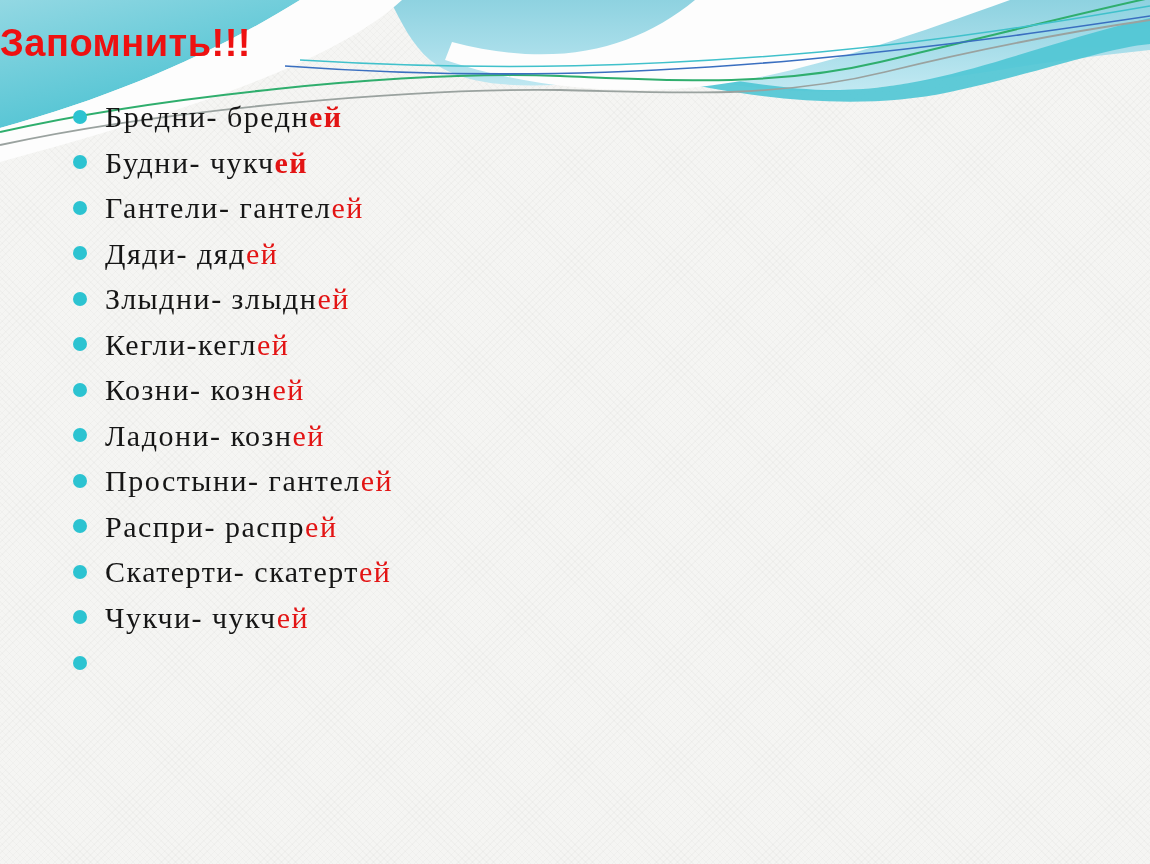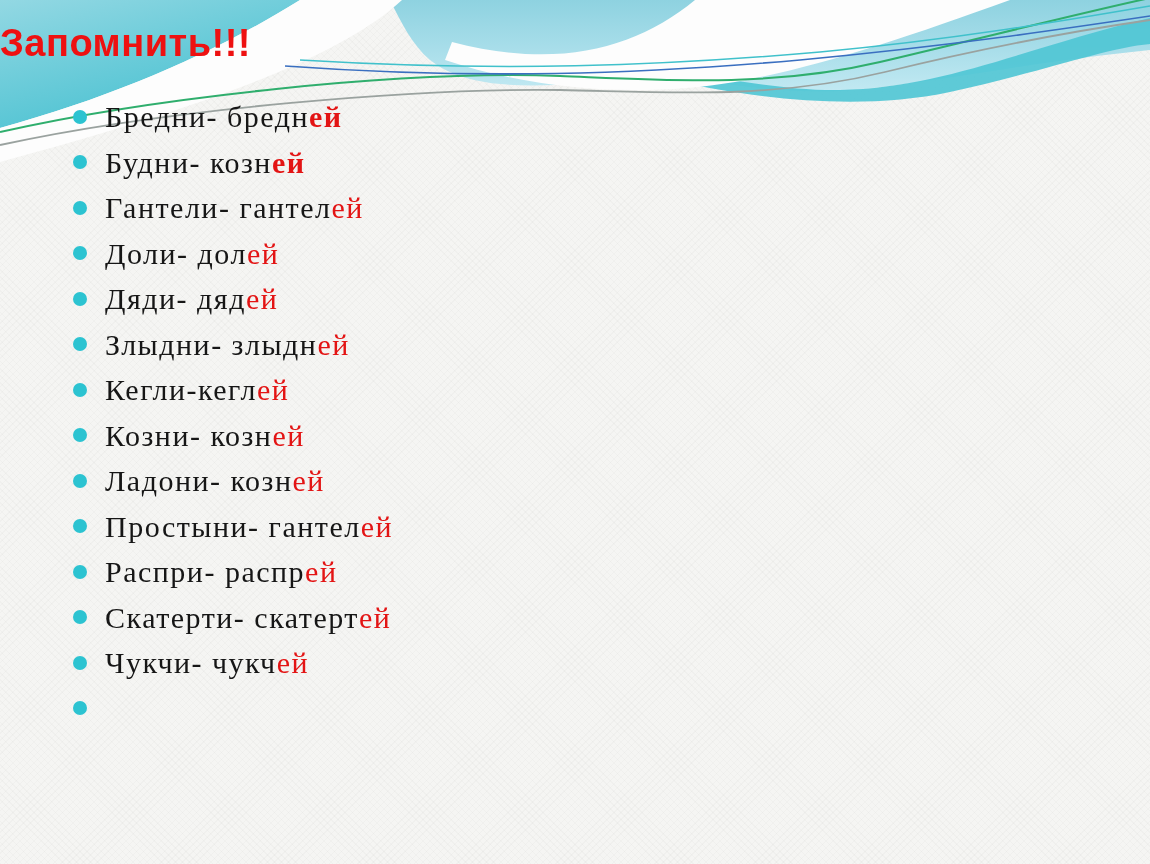--- a/index.html
+++ b/index.html
@@ -92,29 +92,25 @@
 
   <h1 class="slide-title">Запомнить!!!</h1>
 
   <ul class="memorize-list" id="list">
       <li class="row">
         <span class="bullet"></span>
         <span class="txt"><span>Бредни- бредн</span><span class="ending bold">ей</span></span>
       </li>
       <li class="row">
         <span class="bullet"></span>
-        <span class="txt"><span>Будни- козн</span><span class="ending bold">ей</span></span>
+        <span class="txt"><span>Будни- чукч</span><span class="ending bold">ей</span></span>
       </li>
       <li class="row">
         <span class="bullet"></span>
         <span class="txt"><span>Гантели- гантел</span><span class="ending">ей</span></span>
-      </li>
-      <li class="row">
-        <span class="bullet"></span>
-        <span class="txt"><span>Доли- дол</span><span class="ending">ей</span></span>
       </li>
       <li class="row">
         <span class="bullet"></span>
         <span class="txt"><span>Дяди- дяд</span><span class="ending">ей</span></span>
       </li>
       <li class="row">
         <span class="bullet"></span>
         <span class="txt"><span>Злыдни- злыдн</span><span class="ending">ей</span></span>
       </li>
       <li class="row">

